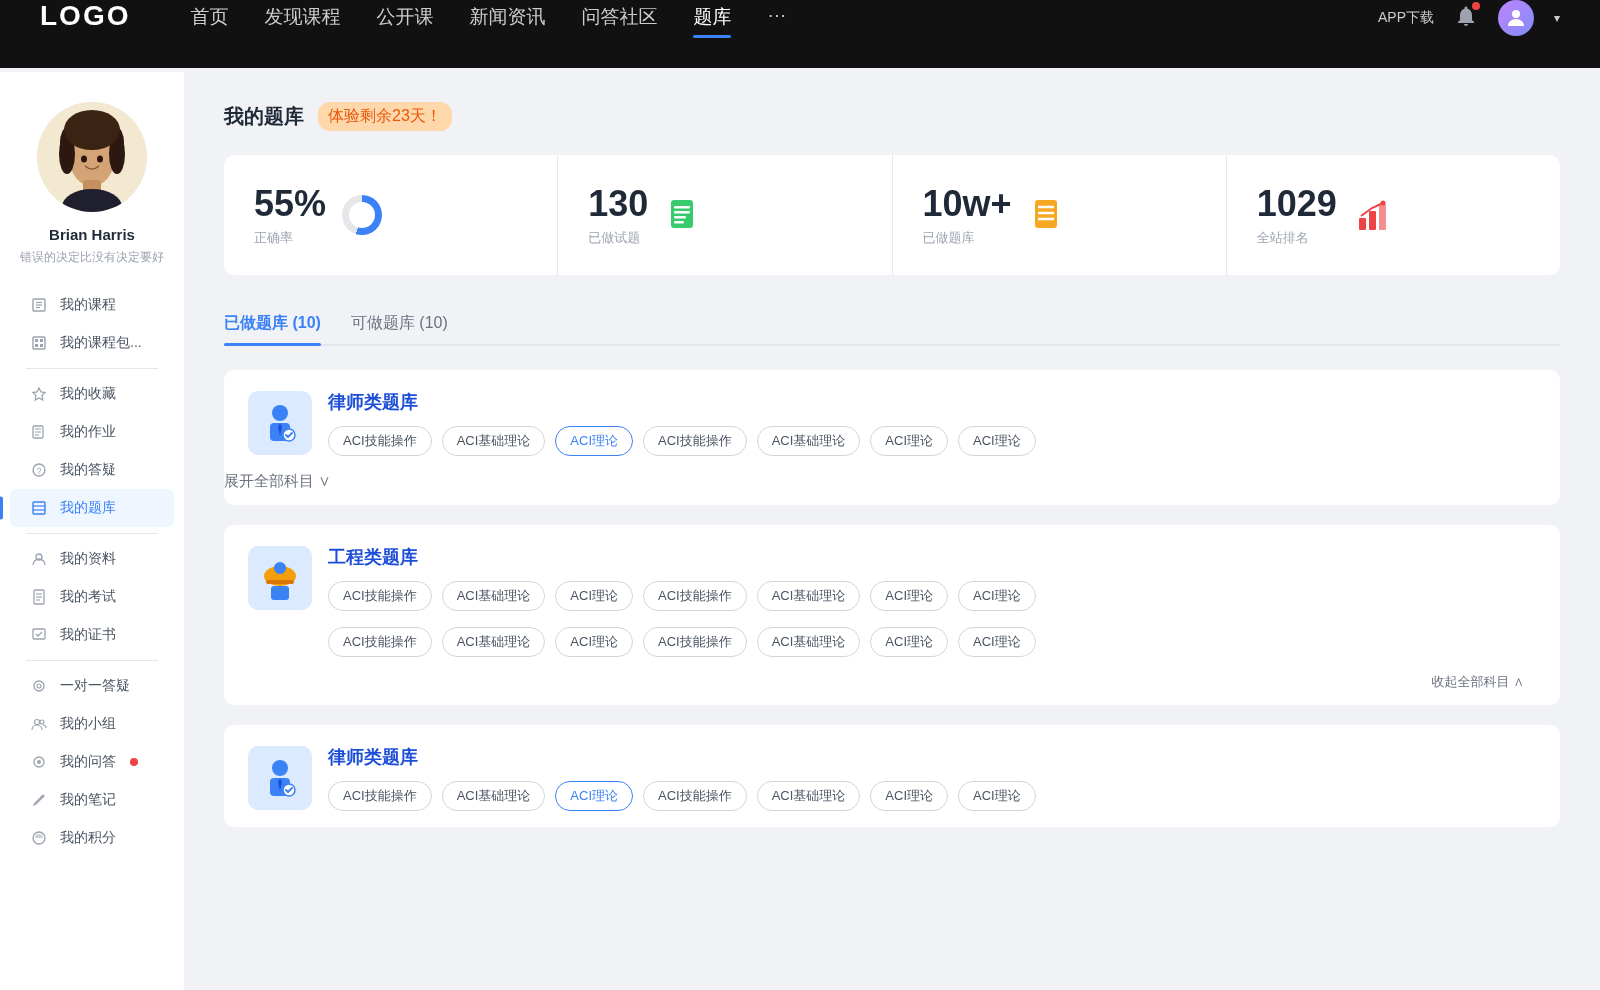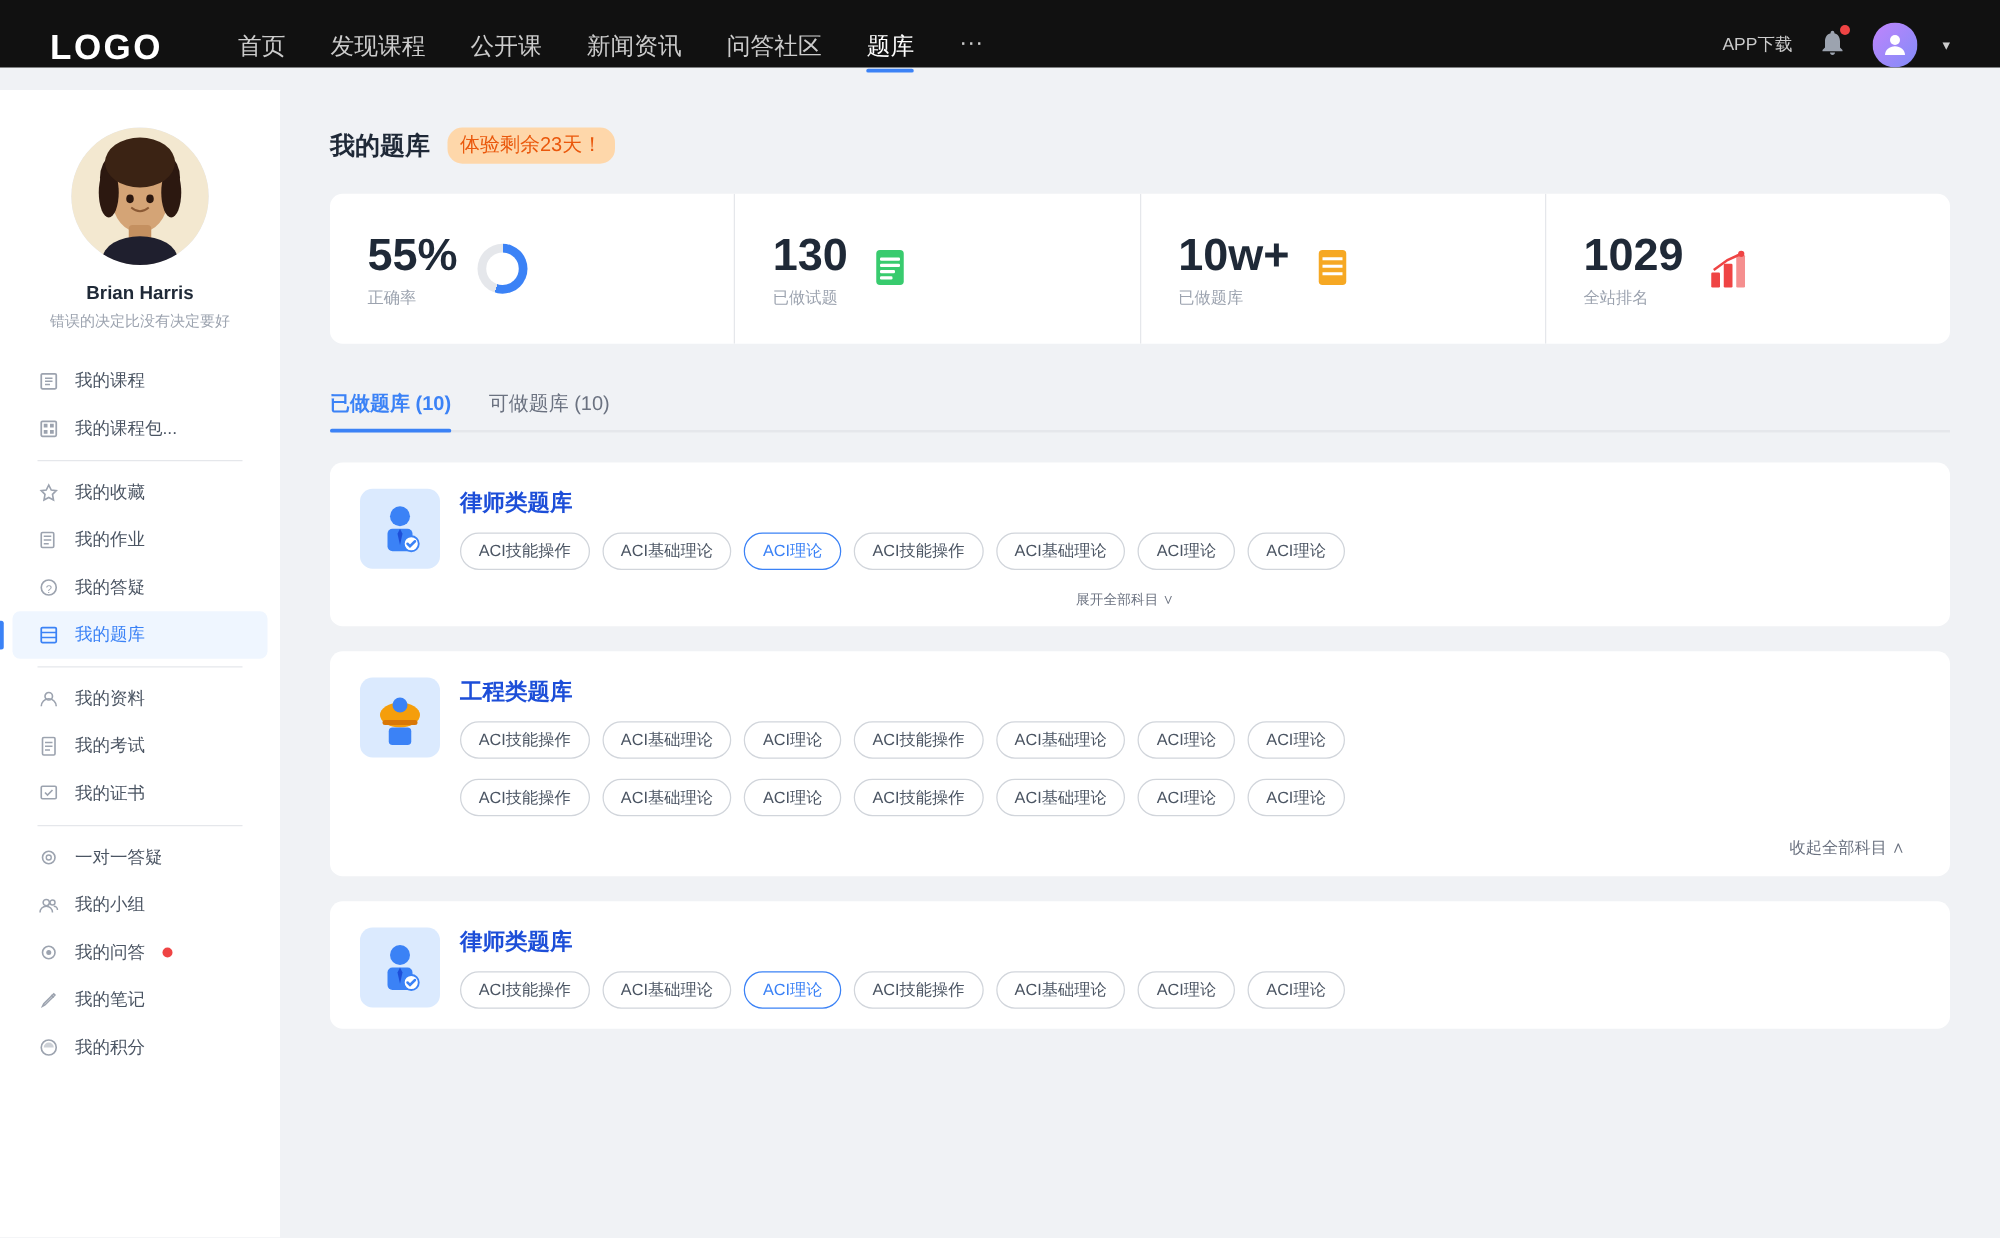--- a/index.html
+++ b/index.html
@@ -1,23 +1,23 @@
 <!DOCTYPE html>
 <html><head>
   <meta charset="utf-8">
   <style>
     * { box-sizing: border-box; margin: 0; padding: 0; }
     body { font-family: -apple-system, BlinkMacSystemFont, "PingFang SC", "Microsoft YaHei", sans-serif; background: #f0f2f5; min-height: 990px; }
 
     
     .navbar {
       background: #111;
-      height: 54px;
-      display: flex;
-      align-items: flex-end;
+      height: 68px;
+      display: flex;
+      align-items: flex-start;
       padding: 0 40px;
       position: fixed;
       top: 0; left: 0; right: 0;
       z-index: 100;
     }
     .navbar-logo {
       color: white;
       font-size: 28px;
       font-weight: 900;
       letter-spacing: 2px;
@@ -90,21 +90,21 @@
     
     .page-wrapper {
       margin-top: 72px;
       display: flex;
       min-height: calc(990px - 72px);
       background: #f0f2f5;
     }
 
     
     .sidebar {
-      width: 224px;
+      width: 184px;
       background: white;
       min-height: 100%;
       flex-shrink: 0;
       padding: 30px 0 20px;
       display: flex;
       flex-direction: column;
       align-items: center;
     }
     .sidebar-avatar {
       width: 110px; height: 110px;
@@ -319,29 +319,29 @@
       color: #4b5563;
       background: white;
       cursor: pointer;
     }
     .tag.highlighted {
       border-color: #3b82f6;
       color: #3b82f6;
       background: white;
     }
     .expand-link {
-      font-size: 11px;
+      font-size: 15px;
       color: #6b7280;
       cursor: pointer;
       margin-left: auto;
       white-space: nowrap;
       padding-right: 24px;
       padding-bottom: 14px;
       display: block;
-      text-align: center;
+      text-align: left;
     }
     .collapse-link {
       font-size: 13px;
       color: #6b7280;
       cursor: pointer;
       padding-right: 36px;
       padding-bottom: 14px;
       display: block;
       text-align: right;
     }

